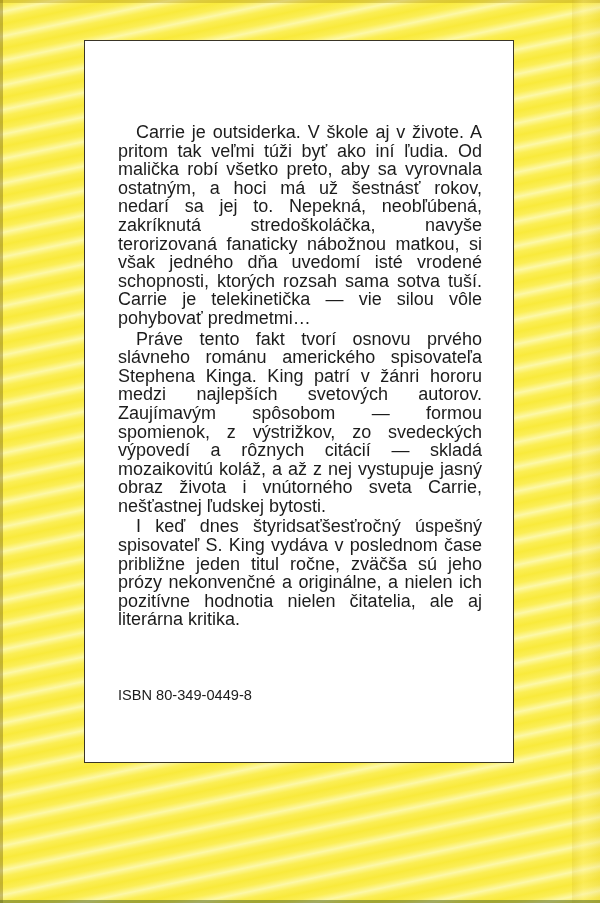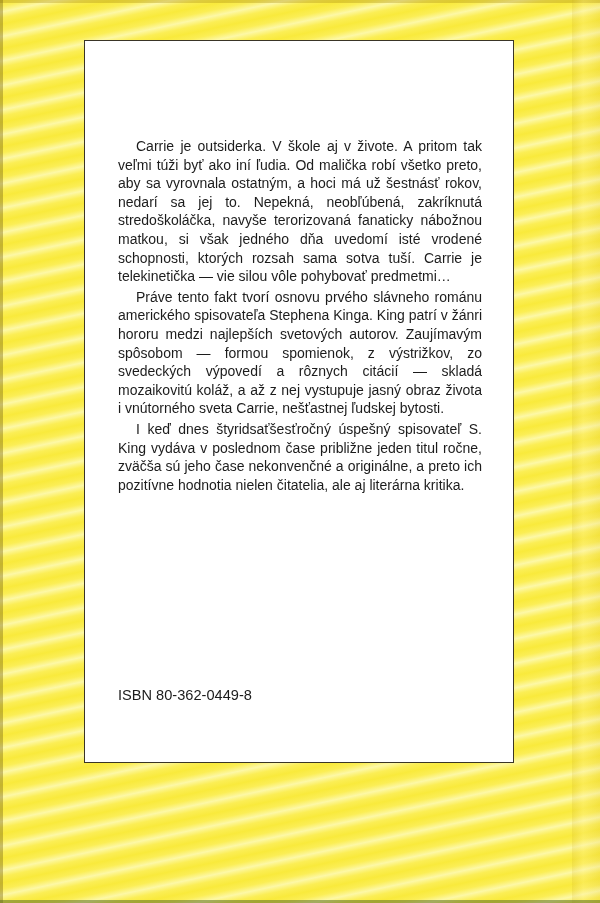--- a/index.html
+++ b/index.html
@@ -16,38 +16,38 @@
     background: linear-gradient(to right, rgba(200,170,40,0.18), rgba(255,240,150,0.25) 40%, rgba(210,180,60,0.15));
   }
   .top-edge { position: absolute; left: 0; top: 0; width: 600px; height: 3px; background: rgba(170,140,20,0.35); }
   .bottom-edge { position: absolute; left: 0; bottom: 0; width: 600px; height: 3px; background: rgba(90,110,40,0.55); }
   .left-edge { position: absolute; left: 0; top: 0; width: 3px; height: 903px; background: rgba(120,100,20,0.4); }
   .panel {
     position: absolute; left: 84px; top: 40px; width: 430px; height: 723px;
     background: #ffffff; border: 1px solid #3a3526; box-sizing: border-box;
   }
   .text-block {
-    position: absolute; left: 33px; top: 96px; width: 364px;
-    font-size: 14px; line-height: 18.6px; color: #1c1c1c;
+    position: absolute; left: 33px; top: 82px; width: 364px;
+    font-size: 18px; line-height: 18.6px; color: #1c1c1c;
     text-align: justify; hyphens: none;
   }
   .text-block p { margin: 0 0 2px 0; text-indent: 18px; }
   .isbn {
     position: absolute; left: 33px; top: 646px;
     font-size: 14.6px; color: #1c1c1c;
   }
 </style>
 </head>
 <body>
 
 <div class="top-edge"></div>
 <div class="left-edge"></div>
 <div class="spine"></div>
 <div class="bottom-edge"></div>
 
 <div class="panel">
   <div class="text-block">
     <p>Carrie je outsiderka. V škole aj v živote. A pritom tak veľmi túži byť ako iní ľudia. Od malička robí všetko preto, aby sa vyrovnala ostatným, a hoci má už šestnásť rokov, nedarí sa jej to. Nepekná, neobľúbená, zakríknutá stredoškoláčka, navyše terorizovaná fanaticky nábožnou matkou, si však jedného dňa uvedomí isté vrodené schopnosti, ktorých rozsah sama sotva tuší. Carrie je telekinetička — vie silou vôle pohybovať predmetmi…</p>
     <p>Práve tento fakt tvorí osnovu prvého slávneho románu amerického spisovateľa Stephena Kinga. King patrí v žánri hororu medzi najlepších svetových autorov. Zaujímavým spôsobom — formou spomienok, z výstrižkov, zo svedeckých výpovedí a rôznych citácií — skladá mozaikovitú koláž, a až z nej vystupuje jasný obraz života i vnútorného sveta Carrie, nešťastnej ľudskej bytosti.</p>
-    <p>I keď dnes štyridsaťšesťročný úspešný spisovateľ S. King vydáva v poslednom čase približne jeden titul ročne, zväčša sú jeho čase nekonvenčné a originálne, a preto ich pozitívne hodnotia nielen čitatelia, ale aj literárna kritika.</p>
+    <p>I keď dnes štyridsaťšesťročný úspešný spisovateľ S. King vydáva v poslednom čase približne jeden titul ročne, zväčša sú jeho prózy nekonvenčné a originálne, a nielen ich pozitívne hodnotia nielen čitatelia, ale aj literárna kritika.</p>
   </div>
-  <div class="isbn">ISBN 80-362-0449-8</div>
+  <div class="isbn">ISBN 80-349-0449-8</div>
 </div>
 
 </body></html>

